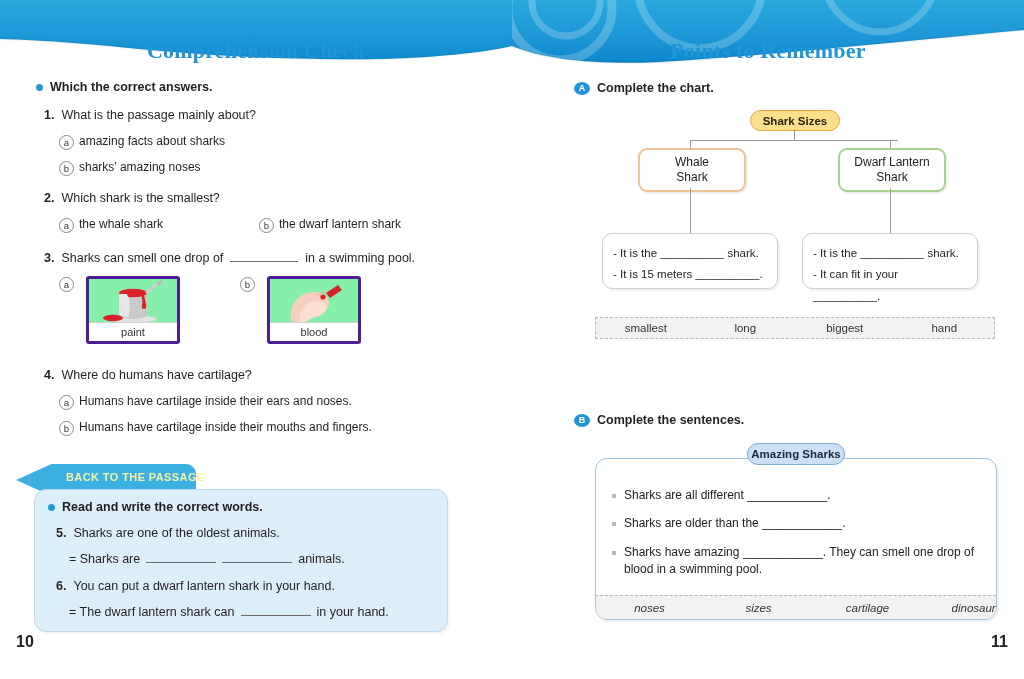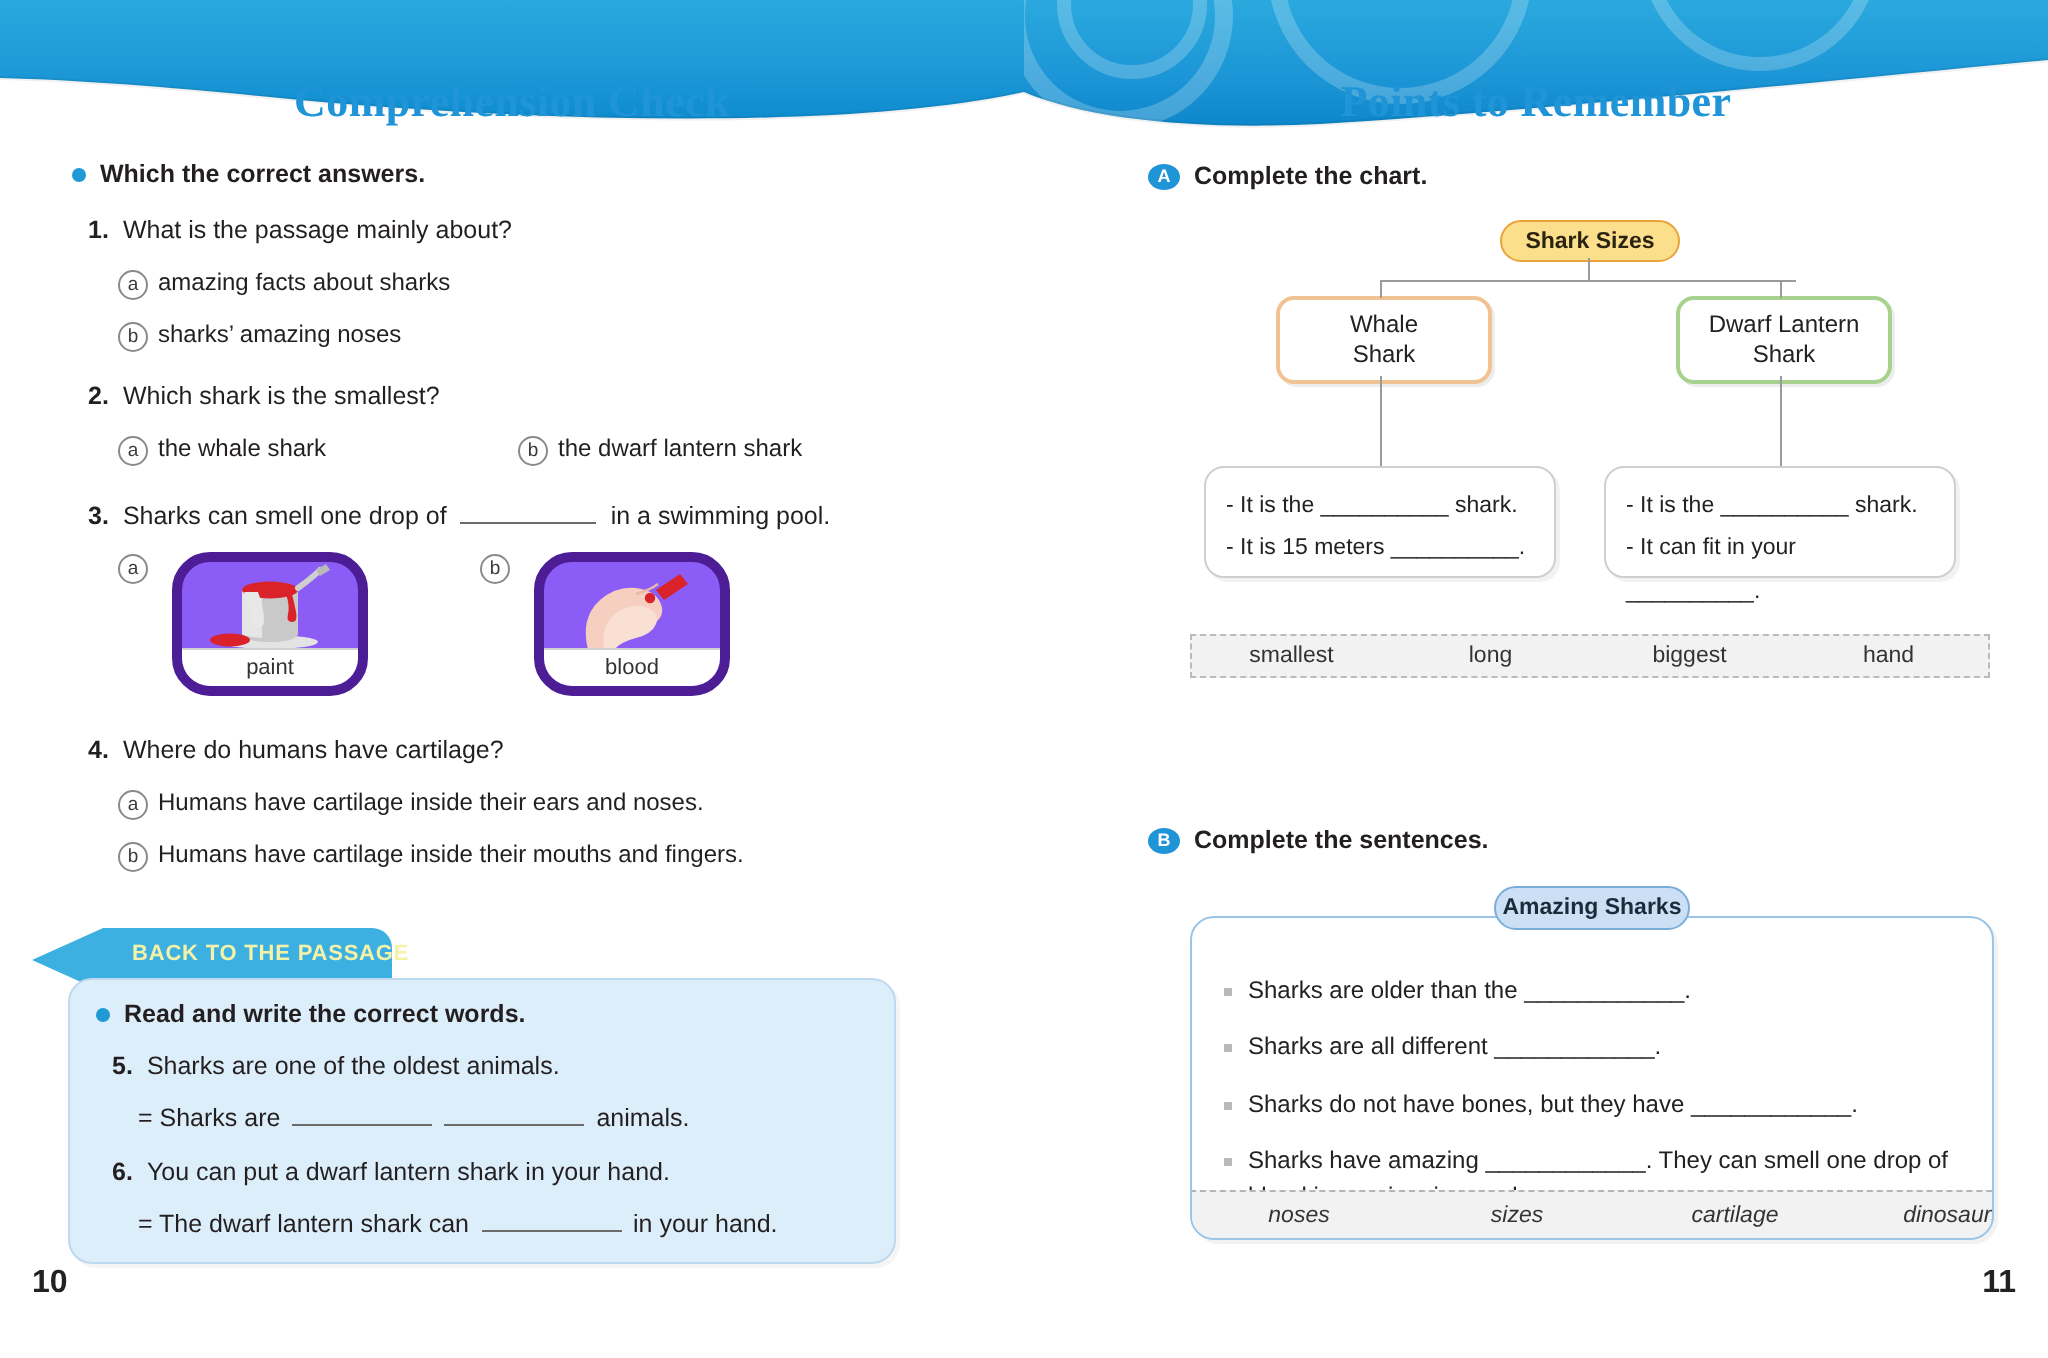--- a/index.html
+++ b/index.html
@@ -40,21 +40,21 @@
   .opt{font-size:12px;display:flex;align-items:flex-start;gap:5px;}
   .circ{
     display:inline-flex;align-items:center;justify-content:center;
     width:13px;height:13px;border:1px solid #8a8a8a;border-radius:50%;
     font-size:9.5px;color:#3a3a3a;flex:0 0 auto;margin-top:1px;
   }
   .blank{display:inline-block;border-bottom:1px solid #6b6b6b;vertical-align:baseline;}
 
   
   .piccard{
-    width:88px;height:62px;border:5px solid #4c1d95;border-radius:19px;background:#8b5cf6;
+    width:88px;height:62px;border:3px solid #4c1d95;border-radius:3px;background:#86efac;
     overflow:hidden;position:relative;
   }
   .piccard .cap{
     position:absolute;left:0;bottom:0;width:100%;height:18px;border-top:1px solid #d2d2d2;
     font-size:11px;display:flex;align-items:center;justify-content:center;color:#333;background:#fff;
   }
   .picart{position:absolute;left:0;top:0;width:100%;height:44px;}
 
   
   .tab-wrap{position:absolute;left:8px;top:464px;width:200px;height:28px;}
@@ -334,29 +334,25 @@
 
 <div class="inst" style="position:absolute;left:574px;top:413px;">
   <span class="letter-badge">B</span>
   <span>Complete the sentences.</span>
 </div>
 
 <div class="sentbox">
   <div class="sent-list">
     <div class="sent-item">
       <span class="sq"></span>
-      <span>Sharks are older than the ____________.</span>
+      <span>Sharks are all different ____________.</span>
     </div>
     <div class="sent-item">
       <span class="sq"></span>
-      <span>Sharks are all different ____________.</span>
-    </div>
-    <div class="sent-item">
-      <span class="sq"></span>
-      <span>Sharks do not have bones, but they have ____________.</span>
+      <span>Sharks are older than the ____________.</span>
     </div>
     <div class="sent-item">
       <span class="sq"></span>
       <span>Sharks have amazing ____________. They can smell one drop of blood in a swimming pool.</span>
     </div>
   </div>
   <div class="wordbank" style="left:-1px;bottom:0;width:436px;height:24px;border:none;border-top:1px dashed #b5b5b5;font-style:italic;">
     <span>noses</span>
     <span>sizes</span>
     <span>cartilage</span>

